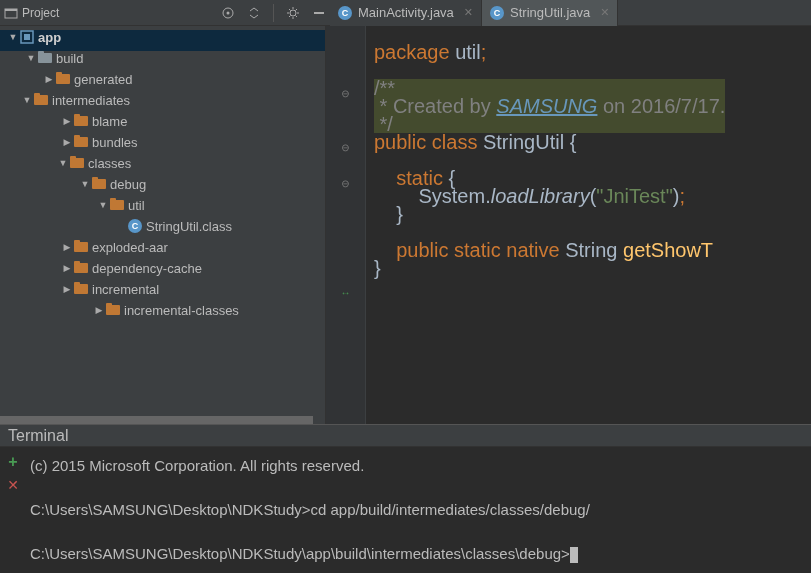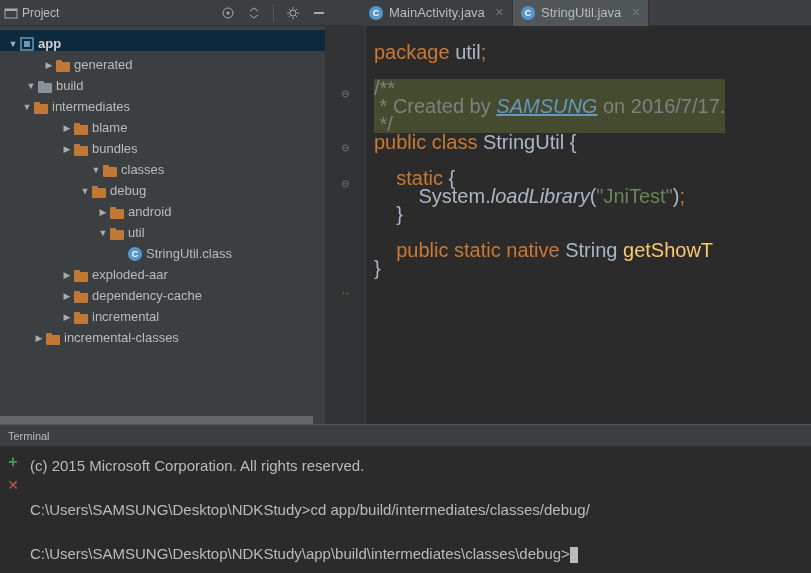--- a/index.html
+++ b/index.html
@@ -1,33 +1,33 @@
 <!DOCTYPE html>
 <html><head>
 <meta charset="utf-8">
 <style>
 * { margin: 0; padding: 0; box-sizing: border-box; font-family: "Segoe UI", Arial, sans-serif; }
 body { background: #3c3f41; color: #bbb; font-size: 13px; width: 811px; height: 573px; overflow: hidden; display: flex; flex-direction: column; }
-.toolbar { height: 26px; background: #3c3f41; border-bottom: 1px solid #323232; display: flex; align-items: center; padding: 0 4px; gap: 31px; }
+.toolbar { height: 26px; background: #3c3f41; border-bottom: 1px solid #323232; display: flex; align-items: center; padding: 0 4px; }
 .toolbar-left { display: flex; align-items: center; gap: 4px; flex: 0 0 326px; }
 .proj-icon { width: 14px; height: 14px; }
 .proj-label { color: #bbb; font-size: 12px; }
 .tool-btn { width: 22px; height: 22px; display: flex; align-items: center; justify-content: center; color: #afb1b3; cursor: pointer; }
 .divider-v { width: 1px; height: 18px; background: #555; margin: 0 4px; }
 .tabs { display: flex; align-items: center; height: 26px; background: #3c3f41; }
 .tab { display: flex; align-items: center; gap: 6px; padding: 0 8px; height: 26px; border-right: 1px solid #323232; color: #bbb; cursor: pointer; }
 .tab.active { background: #515658; }
 .tab-icon { width: 14px; height: 14px; border-radius: 50%; background: #5896c9; display: flex; align-items: center; justify-content: center; font-size: 9px; color: #fff; font-weight: bold; }
 .tab-close { color: #777; font-size: 11px; margin-left: 4px; }
 .main { display: flex; flex: 1; min-height: 0; }
 .sidebar { width: 326px; background: #3c3f41; border-right: 1px solid #323232; overflow-y: auto; padding-top: 4px; position: relative; }
 .sidebar::-webkit-scrollbar { width: 12px; }
 .sidebar::-webkit-scrollbar-track { background: #3c3f41; }
 .sidebar::-webkit-scrollbar-thumb { background: #555; border-radius: 2px; }
-.tree-row { display: flex; align-items: flex-end; height: 21px; padding-left: 4px; cursor: pointer; white-space: nowrap; }
+.tree-row { display: flex; align-items: flex-start; height: 21px; padding-left: 4px; cursor: pointer; white-space: nowrap; }
 .tree-row.selected { background: #0d293e; }
 .tree-arrow { width: 14px; height: 14px; display: flex; align-items: center; justify-content: center; color: #aaa; font-size: 9px; }
 .tree-arrow.open::before { content: "▼"; }
 .tree-arrow.closed::before { content: "▶"; }
 .tree-arrow.none::before { content: ""; }
 .folder-icon { width: 14px; height: 12px; margin-right: 4px; }
 .folder-icon.orange svg rect { fill: #c07834; }
 .folder-icon.gray svg rect { fill: #87939a; }
 .module-icon { width: 14px; height: 14px; margin-right: 4px; }
 .class-icon { width: 14px; height: 14px; border-radius: 50%; background: #5896c9; display: inline-flex; align-items: center; justify-content: center; font-size: 9px; color: #fff; font-weight: bold; margin-right: 4px; }
@@ -38,21 +38,21 @@
 .gutter { width: 40px; background: #313335; border-right: 1px solid #3c3f41; position: relative; }
 .gutter-mark { position: absolute; width: 100%; display: flex; align-items: center; justify-content: center; height: 18px; font-size: 10px; }
 .code { flex: 1; padding: 5px 4px 4px 8px; font-family: Consolas, monospace; font-size: 20px; line-height: 18px; white-space: pre; color: #a9b7c6; overflow: hidden; margin-top: 12px; }
 .kw { color: #cc7832; }
 .str { color: #6a8759; }
 .comment { color: #808080; }
 .comment-bg { background: #444b2e; display: inline-block; }
 .link { color: #6897bb; text-decoration: underline; font-style: italic; }
 .italic-call { color: #a9b7c6; font-style: italic; }
 .terminal-wrap { border-top: 1px solid #555; background: #2b2b2b; }
-.terminal-header { height: 22px; background: #3c3f41; border-bottom: 1px solid #323232; display: flex; align-items: center; padding: 0 8px; color: #bbb; font-size: 11px; }
+.terminal-header { height: 22px; background: #3c3f41; border-bottom: 1px solid #323232; display: flex; align-items: center; padding: 0 8px; color: #bbb; font-size: 16px; }
 .terminal-body { display: flex; }
 .terminal-left { width: 26px; display: flex; flex-direction: column; align-items: center; padding-top: 6px; gap: 6px; }
 .term-add { color: #499c54; font-size: 16px; font-weight: bold; cursor: pointer; }
 .term-close { color: #c75450; font-size: 14px; cursor: pointer; }
 .terminal-content { flex: 1; padding: 8px 4px; font-family: Consolas, monospace; font-size: 15px; line-height: 22px; color: #bbb; white-space: pre-wrap; }
 .cursor-block { display: inline-block; width: 8px; height: 16px; background: #bbb; vertical-align: text-bottom; }
 </style>
 </head>
 <body>
 
@@ -107,36 +107,36 @@
 <div class="main">
   <div class="sidebar" id="tree">
       <div class="tree-row selected" style="padding-left: 6px;">
         <span class="tree-arrow open"></span>
         <span class="module-icon"><svg width="14" height="14">
             <rect x="1" y="1" width="12" height="12" fill="none" stroke="#6897bb" stroke-width="1.5"></rect>
             <rect x="4" y="4" width="6" height="6" fill="#6897bb"></rect>
           </svg></span>
         <span class="tree-label bold">app</span>
       </div>
+      <div class="tree-row" style="padding-left: 24px;">
+        <span class="tree-arrow open"></span>
+        <span class="folder-icon gray"><svg width="14" height="12">
+            <rect x="0" y="2" width="14" height="10" rx="1"></rect>
+            <rect x="0" y="0" width="6" height="4" rx="1"></rect>
+          </svg></span>
+        <span class="tree-label">build</span>
+      </div>
       <div class="tree-row" style="padding-left: 42px;">
         <span class="tree-arrow closed"></span>
         <span class="folder-icon orange"><svg width="14" height="12">
             <rect x="0" y="2" width="14" height="10" rx="1"></rect>
             <rect x="0" y="0" width="6" height="4" rx="1"></rect>
           </svg></span>
         <span class="tree-label">generated</span>
       </div>
-      <div class="tree-row" style="padding-left: 24px;">
-        <span class="tree-arrow open"></span>
-        <span class="folder-icon gray"><svg width="14" height="12">
-            <rect x="0" y="2" width="14" height="10" rx="1"></rect>
-            <rect x="0" y="0" width="6" height="4" rx="1"></rect>
-          </svg></span>
-        <span class="tree-label">build</span>
-      </div>
       <div class="tree-row" style="padding-left: 20px;">
         <span class="tree-arrow open"></span>
         <span class="folder-icon orange"><svg width="14" height="12">
             <rect x="0" y="2" width="14" height="10" rx="1"></rect>
             <rect x="0" y="0" width="6" height="4" rx="1"></rect>
           </svg></span>
         <span class="tree-label">intermediates</span>
       </div>
       <div class="tree-row" style="padding-left: 60px;">
         <span class="tree-arrow closed"></span>
@@ -147,43 +147,35 @@
         <span class="tree-label">blame</span>
       </div>
       <div class="tree-row" style="padding-left: 60px;">
         <span class="tree-arrow closed"></span>
         <span class="folder-icon orange"><svg width="14" height="12">
             <rect x="0" y="2" width="14" height="10" rx="1"></rect>
             <rect x="0" y="0" width="6" height="4" rx="1"></rect>
           </svg></span>
         <span class="tree-label">bundles</span>
       </div>
-      <div class="tree-row" style="padding-left: 89px;">
+      <div class="tree-row" style="padding-left: 56px;">
         <span class="tree-arrow open"></span>
         <span class="folder-icon orange"><svg width="14" height="12">
             <rect x="0" y="2" width="14" height="10" rx="1"></rect>
             <rect x="0" y="0" width="6" height="4" rx="1"></rect>
           </svg></span>
         <span class="tree-label">classes</span>
       </div>
       <div class="tree-row" style="padding-left: 78px;">
         <span class="tree-arrow open"></span>
         <span class="folder-icon orange"><svg width="14" height="12">
             <rect x="0" y="2" width="14" height="10" rx="1"></rect>
             <rect x="0" y="0" width="6" height="4" rx="1"></rect>
           </svg></span>
         <span class="tree-label">debug</span>
-      </div>
-      <div class="tree-row" style="padding-left: 96px;">
-        <span class="tree-arrow closed"></span>
-        <span class="folder-icon orange"><svg width="14" height="12">
-            <rect x="0" y="2" width="14" height="10" rx="1"></rect>
-            <rect x="0" y="0" width="6" height="4" rx="1"></rect>
-          </svg></span>
-        <span class="tree-label">android</span>
       </div>
       <div class="tree-row" style="padding-left: 96px;">
         <span class="tree-arrow open"></span>
         <span class="folder-icon orange"><svg width="14" height="12">
             <rect x="0" y="2" width="14" height="10" rx="1"></rect>
             <rect x="0" y="0" width="6" height="4" rx="1"></rect>
           </svg></span>
         <span class="tree-label">util</span>
       </div>
       <div class="tree-row" style="padding-left: 114px;">
@@ -208,21 +200,21 @@
         <span class="tree-label">dependency-cache</span>
       </div>
       <div class="tree-row" style="padding-left: 60px;">
         <span class="tree-arrow closed"></span>
         <span class="folder-icon orange"><svg width="14" height="12">
             <rect x="0" y="2" width="14" height="10" rx="1"></rect>
             <rect x="0" y="0" width="6" height="4" rx="1"></rect>
           </svg></span>
         <span class="tree-label">incremental</span>
       </div>
-      <div class="tree-row" style="padding-left: 32px;">
+      <div class="tree-row" style="padding-left: 76px; margin-left: 16px;">
         <span class="tree-arrow closed"></span>
         <span class="folder-icon orange"><svg width="14" height="12">
             <rect x="0" y="2" width="14" height="10" rx="1"></rect>
             <rect x="0" y="0" width="6" height="4" rx="1"></rect>
           </svg></span>
         <span class="tree-label">incremental-classes</span>
       </div>
       <div class="tree-scroll-shadow"></div>
     </div>
   <div class="editor">

